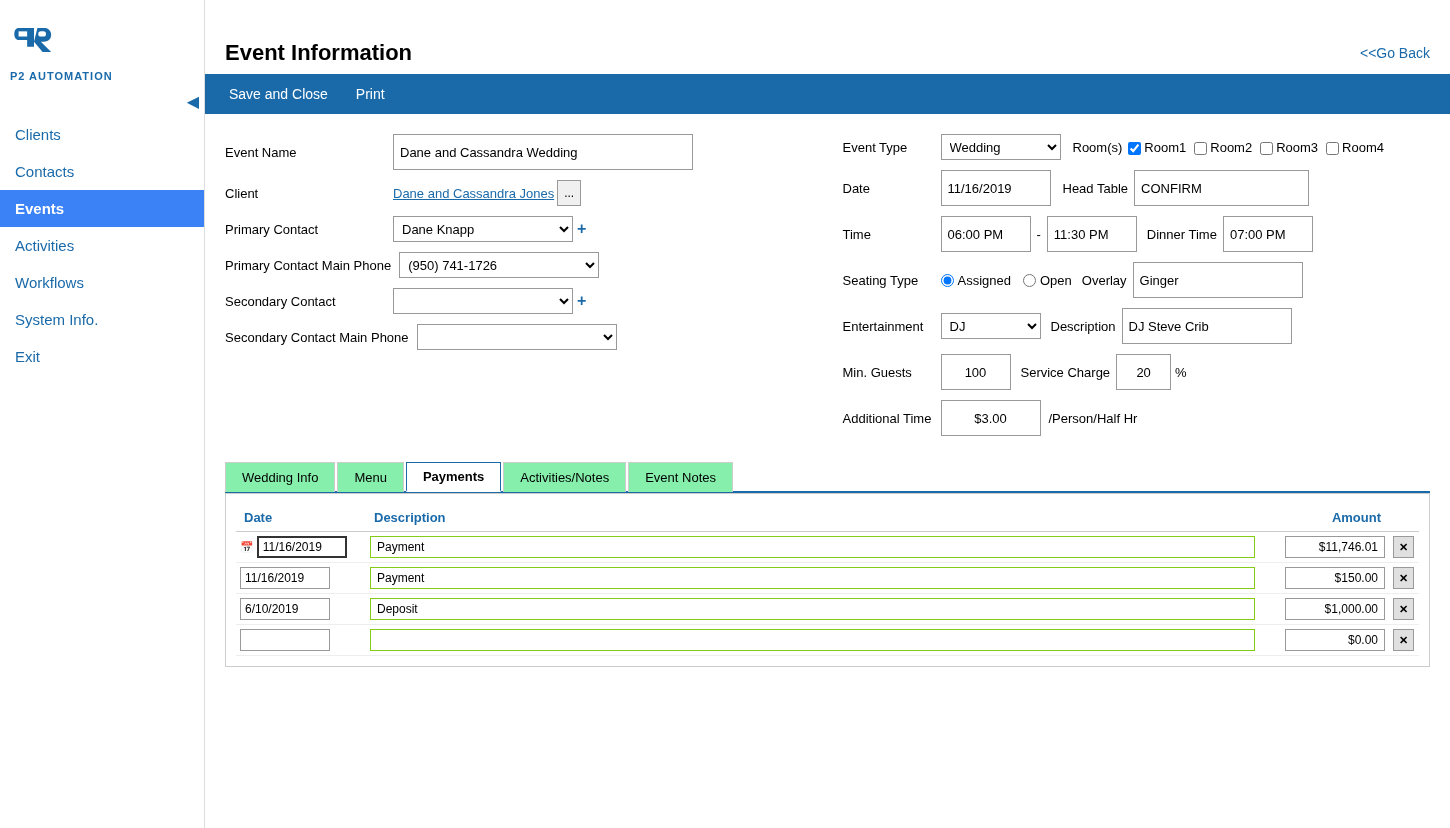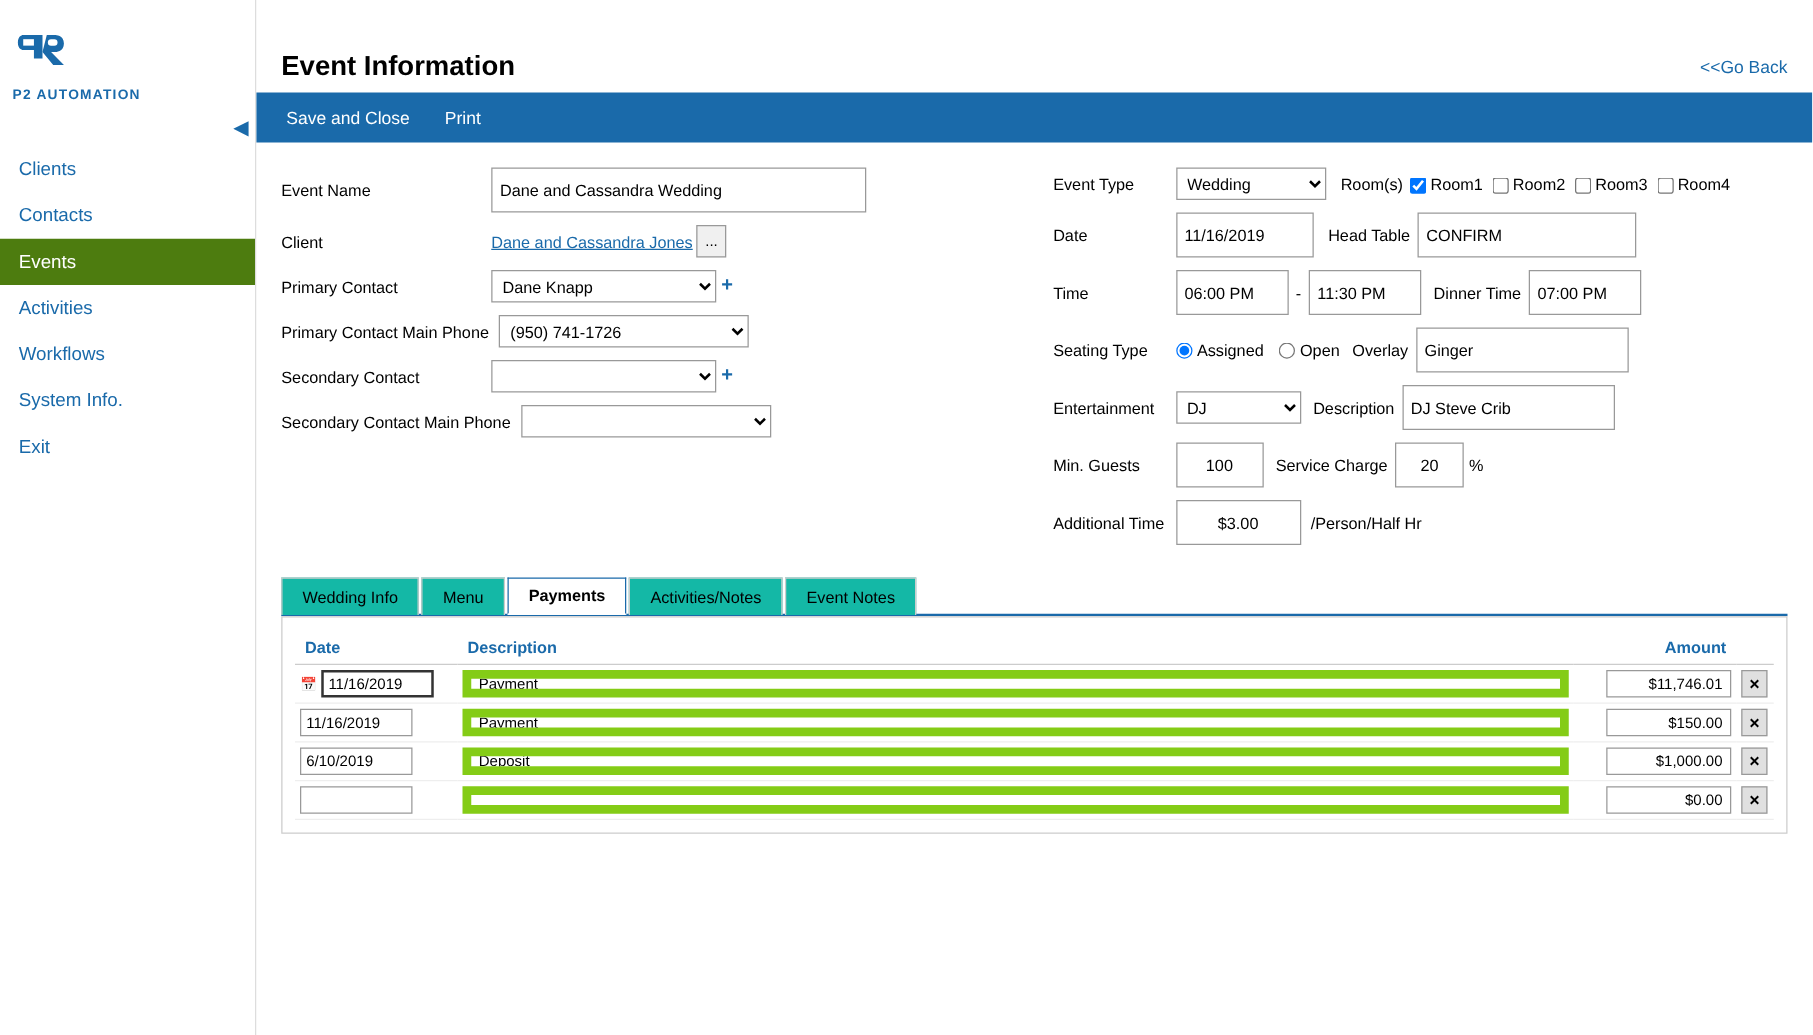--- a/index.html
+++ b/index.html
@@ -15,21 +15,21 @@
     .sidebar-item {
       padding: 10px 15px;
       color: #1a6aaa;
       font-size: 15px;
       cursor: pointer;
       border: none;
       background: none;
       text-align: left;
       font-weight: normal;
     }
-    .sidebar-item.active { background: #4d7c0f; color: #fff; font-weight: normal; }
+    .sidebar-item.active { background: #3b82f6; color: #fff; font-weight: bold; }
 
     
     .main-content { flex: 1; display: flex; flex-direction: column; overflow: hidden; }
 
     
     .top-header { padding: 12px 20px 8px 20px; display: flex; align-items: center; justify-content: space-between; margin-top: 28px; }
     .top-title { font-size: 22px; font-weight: bold; color: #000; }
     .go-back-link { color: #1a6aaa; text-decoration: none; font-size: 14px; cursor: pointer; }
 
     
@@ -57,21 +57,21 @@
     .seating-row { display: flex; align-items: center; gap: 12px; }
     .radio-option { display: flex; align-items: center; gap: 4px; font-size: 13px; }
 
     
     .tabs-container { margin-top: 15px; }
     .tabs-header { display: flex; border-bottom: 2px solid #1a6aaa; }
     .tab-btn {
       padding: 6px 16px;
       border: 1px solid #ccc;
       border-bottom: none;
-      background: #14b8a6;
+      background: #86efac;
       cursor: pointer;
       font-size: 13px;
       margin-right: 2px;
       position: relative;
       top: 1px;
     }
     .tab-btn.active {
       background: #fff;
       border-color: #1a6aaa;
       border-bottom: 2px solid #fff;
@@ -81,21 +81,21 @@
 
     
     .payments-table-container { border: 1px solid #ccc; padding: 10px; margin-top: 0; background: #fff; }
     .payments-table { width: 100%; border-collapse: collapse; }
     .payments-table th { color: #1a6aaa; font-weight: bold; font-size: 13px; padding: 6px 8px; text-align: left; border-bottom: 1px solid #ccc; }
     .payments-table th.amount-col { text-align: right; }
     .payments-table td { padding: 4px 4px; border-bottom: 1px solid #eee; font-size: 13px; }
     .date-cell { display: flex; align-items: center; }
     .cal-icon { font-size: 11px; color: #555; margin-right: 3px; cursor: pointer; }
     .date-input { border: 1px solid #999; font-size: 12px; padding: 2px 4px; height: 22px; width: 90px; }
-    .desc-input { border: 7px solid #84cc16; font-size: 12px; padding: 2px 6px; height: 22px; width: 100%; }
+    .desc-input { border: 1px solid #84cc16; font-size: 12px; padding: 2px 6px; height: 22px; width: 100%; }
     .amount-input { border: 1px solid #999; font-size: 12px; padding: 2px 6px; height: 22px; width: 100px; text-align: right; }
     .delete-btn { background: #e0e0e0; border: 1px solid #999; font-size: 11px; cursor: pointer; padding: 1px 5px; font-weight: bold; height: 22px; }
 
     
     .logo-container { padding: 10px 15px 10px 10px; }
     .logo-icon { width: 60px; height: 45px; }
     .logo-text { font-size: 11px; color: #1a6aaa; font-weight: bold; letter-spacing: 1px; margin-top: 2px; }
   </style>
 </head>
 <body>

